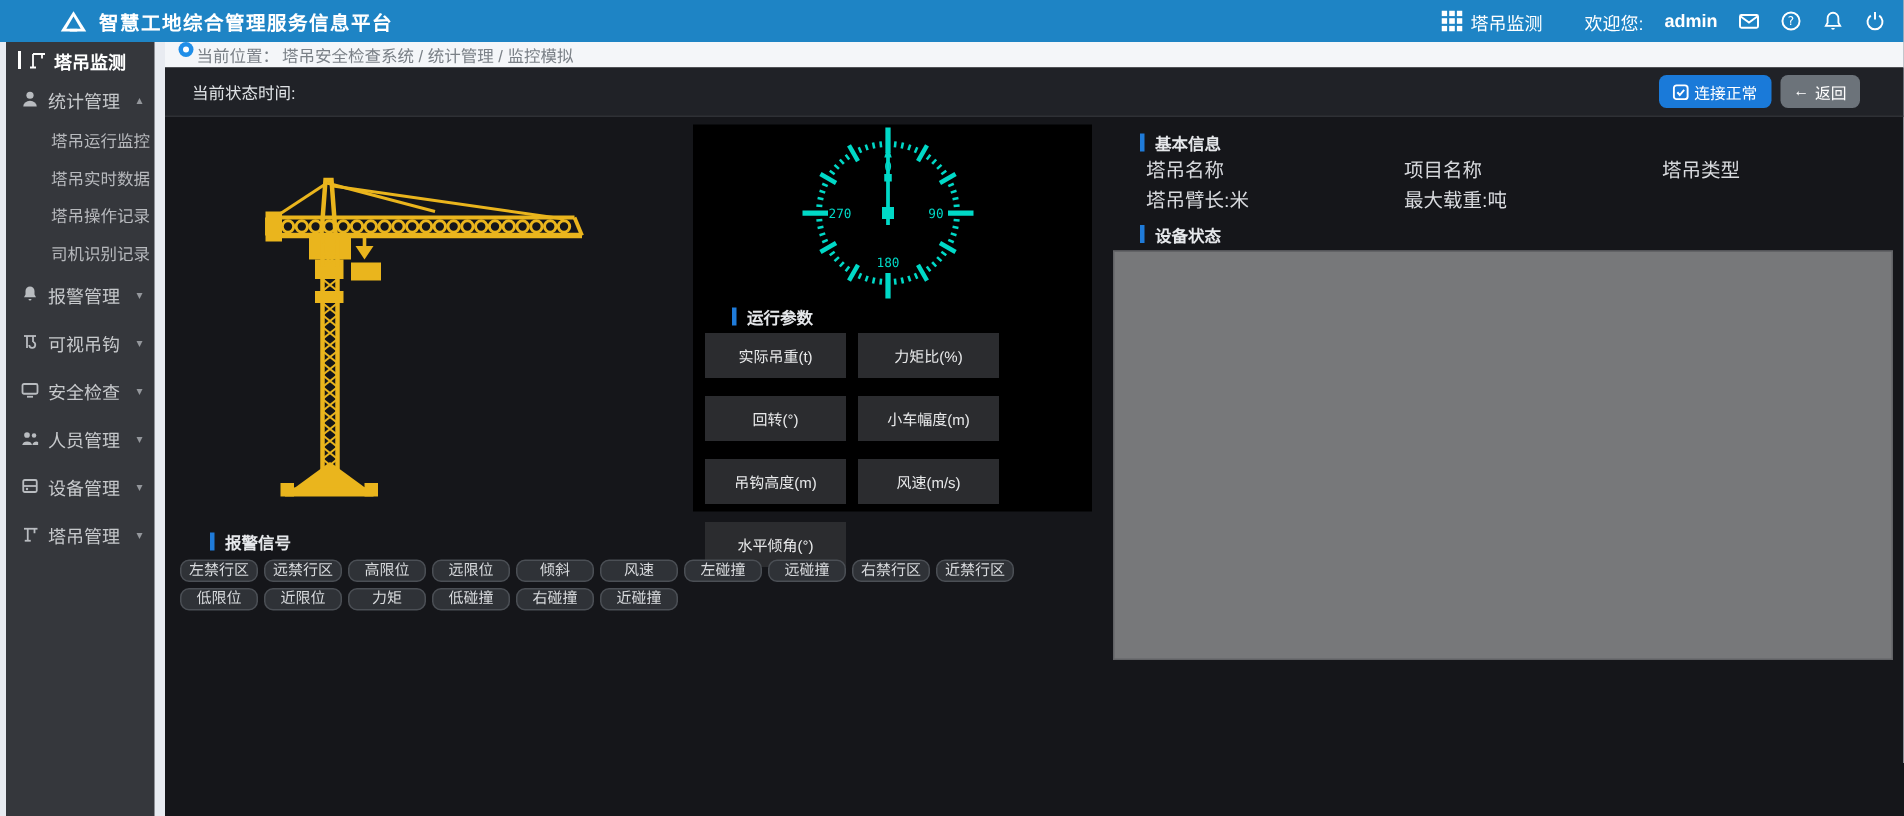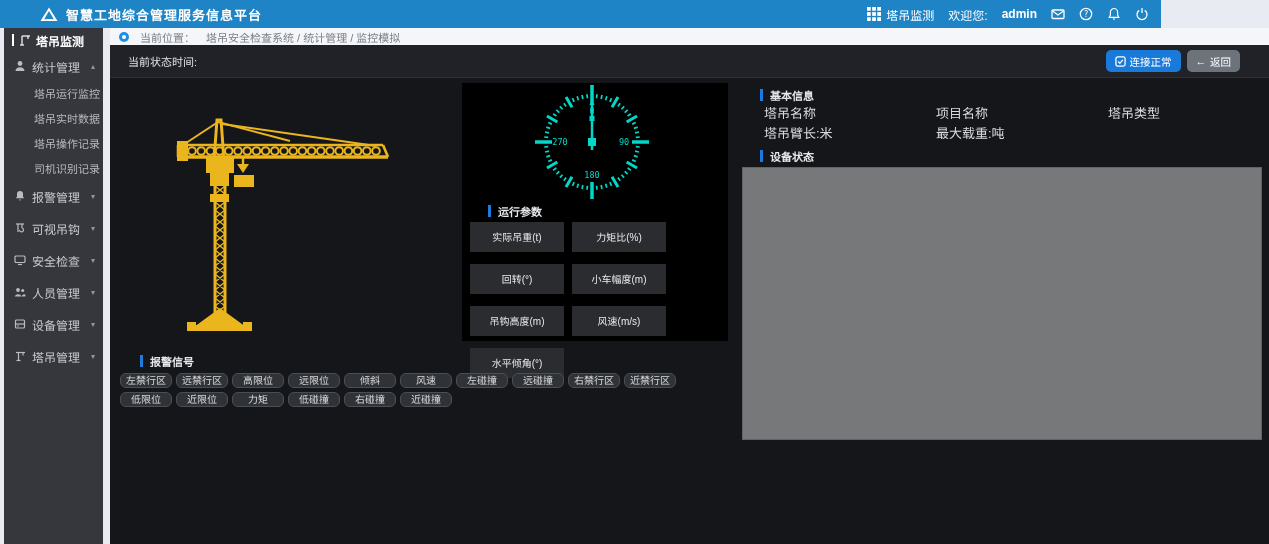--- a/index.html
+++ b/index.html
@@ -1,46 +1,46 @@
 <!DOCTYPE html>
 <html lang="zh-CN"><head>
 <meta charset="utf-8">
 <style>
   * { margin:0; padding:0; box-sizing:border-box; }
   body { font-family:"Liberation Sans","DejaVu Sans",sans-serif; background:#e8ebf1; }
   .page { position:relative; width:1269px; height:544px; background:#e8ebf1; overflow:hidden; }
 
   
-  .topbar { position:absolute; left:0; top:0; width:1161px; height:28px; background:#1e84c5;
+  .topbar { position:absolute; left:0; top:0; width:1269px; height:28px; background:#1e84c5;
             display:flex; align-items:center; color:#fff; }
   .topbar .logo { margin-left:40px; display:flex; align-items:center; }
   .topbar .title { margin-left:8px; font-size:13px; font-weight:bold; letter-spacing:1px; }
   .topbar .right { margin-left:auto; display:flex; align-items:center; gap:14px; margin-right:12px; font-size:12px; }
   .topbar .appswitch { display:flex; align-items:center; gap:5px; cursor:pointer; }
-  .topbar .welcome { }
+  .topbar .welcome { margin-left:14px; }
   .topbar .user { font-weight:bold; }
   .ticon { width:14px; height:14px; display:inline-flex; }
 
   
   .sidebar { position:absolute; left:4px; top:28px; width:99px; bottom:0; background:#35373c; color:#c7c9cc; }
   .side-header { height:24px; display:flex; align-items:center; padding-left:8px; gap:5px;
                  color:#fff; font-size:12px; font-weight:bold; }
   .side-header .vbar { width:2px; height:12px; background:#fff; }
   .nav { padding-top:0; }
   .nav-item { height:28px; display:flex; align-items:center; padding-left:10px; gap:6px;
               font-size:12px; cursor:pointer; position:relative; }
   .nav-sub { height:25px; display:flex; align-items:center; padding-left:30px;
              font-size:11px; color:#b7b9bd; cursor:pointer; }
   .nav-item.lvl { height:32px; }
   .caret { position:absolute; right:8px; font-size:8px; color:#94979c; }
   .sicon { width:12px; height:12px; flex:0 0 12px; display:inline-flex; }
 
   
   .breadcrumb { position:absolute; left:110px; top:28px; right:0; height:17px; background:#f4f6f9;
-                display:flex; align-items:center; padding-left:9px; gap:11px; font-size:11px; color:#7a8087; }
+                display:flex; align-items:flex-start; padding-left:9px; gap:2px; font-size:11px; color:#7a8087; }
   .bc-dot { width:10px; height:10px; border-radius:50%; background:#1f8ee8; position:relative; flex:0 0 10px; }
   .bc-dot::after { content:""; position:absolute; left:3px; top:3px; width:4px; height:4px;
                    border-radius:50%; background:#fff; }
 
   
   .main { position:absolute; left:110px; top:45px; right:0; bottom:0; background:#15161a; }
   .toolstrip { position:absolute; left:0; top:0; right:0; height:33px; background:#202227;
                border-bottom:1px solid #2e3035; display:flex; align-items:center; }
   .status-time { margin-left:18px; font-size:11px; color:#dfe2e5; }
   .strip-btns { margin-left:auto; margin-right:29px; display:flex; gap:6px; }

